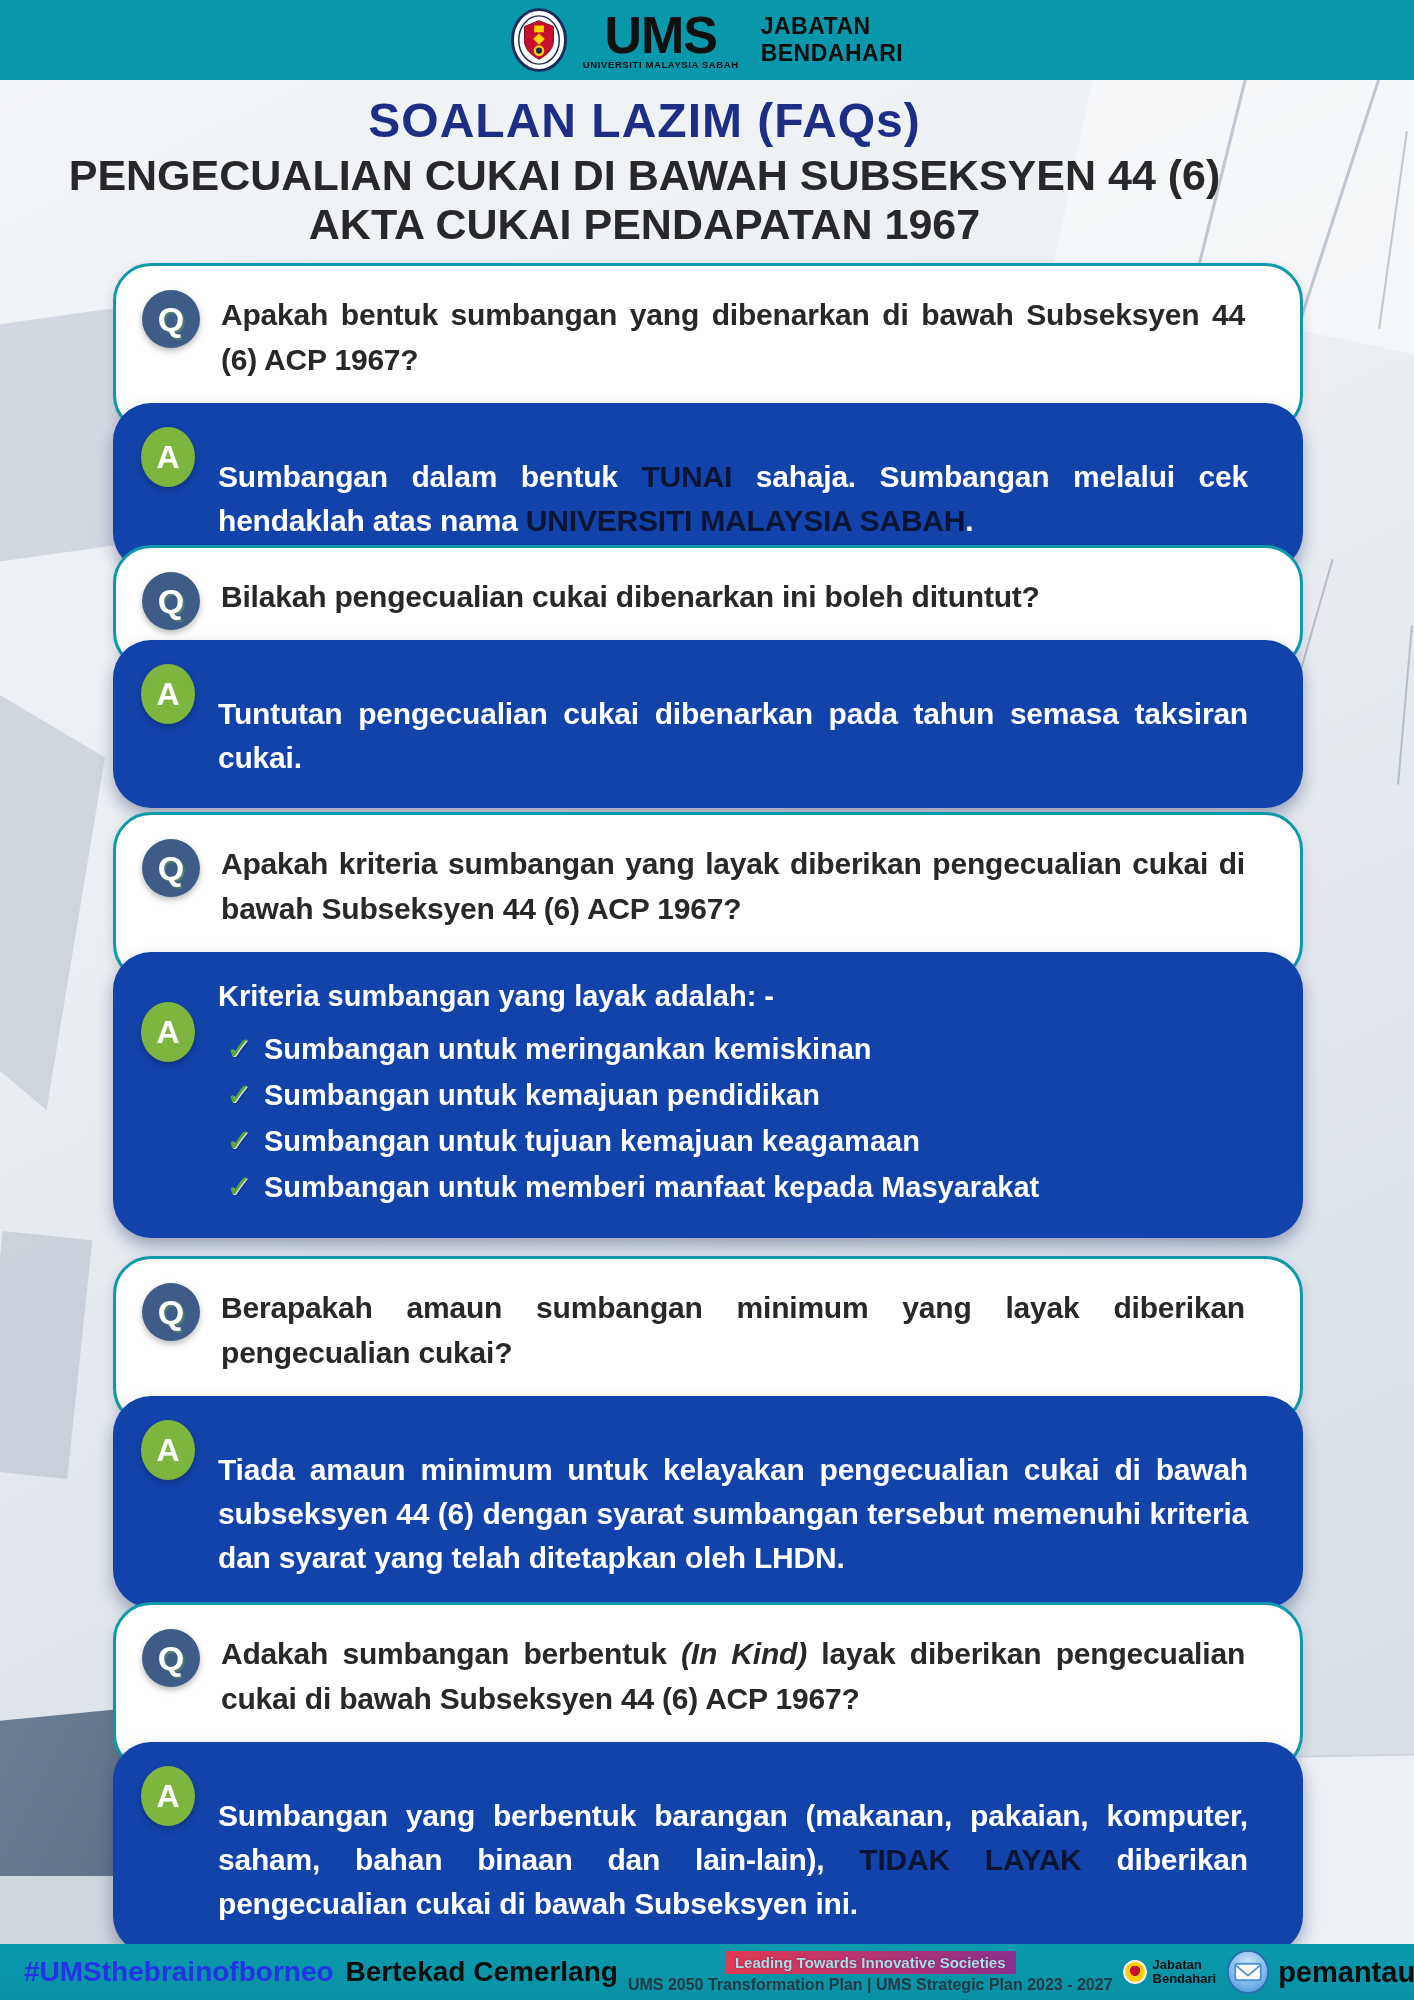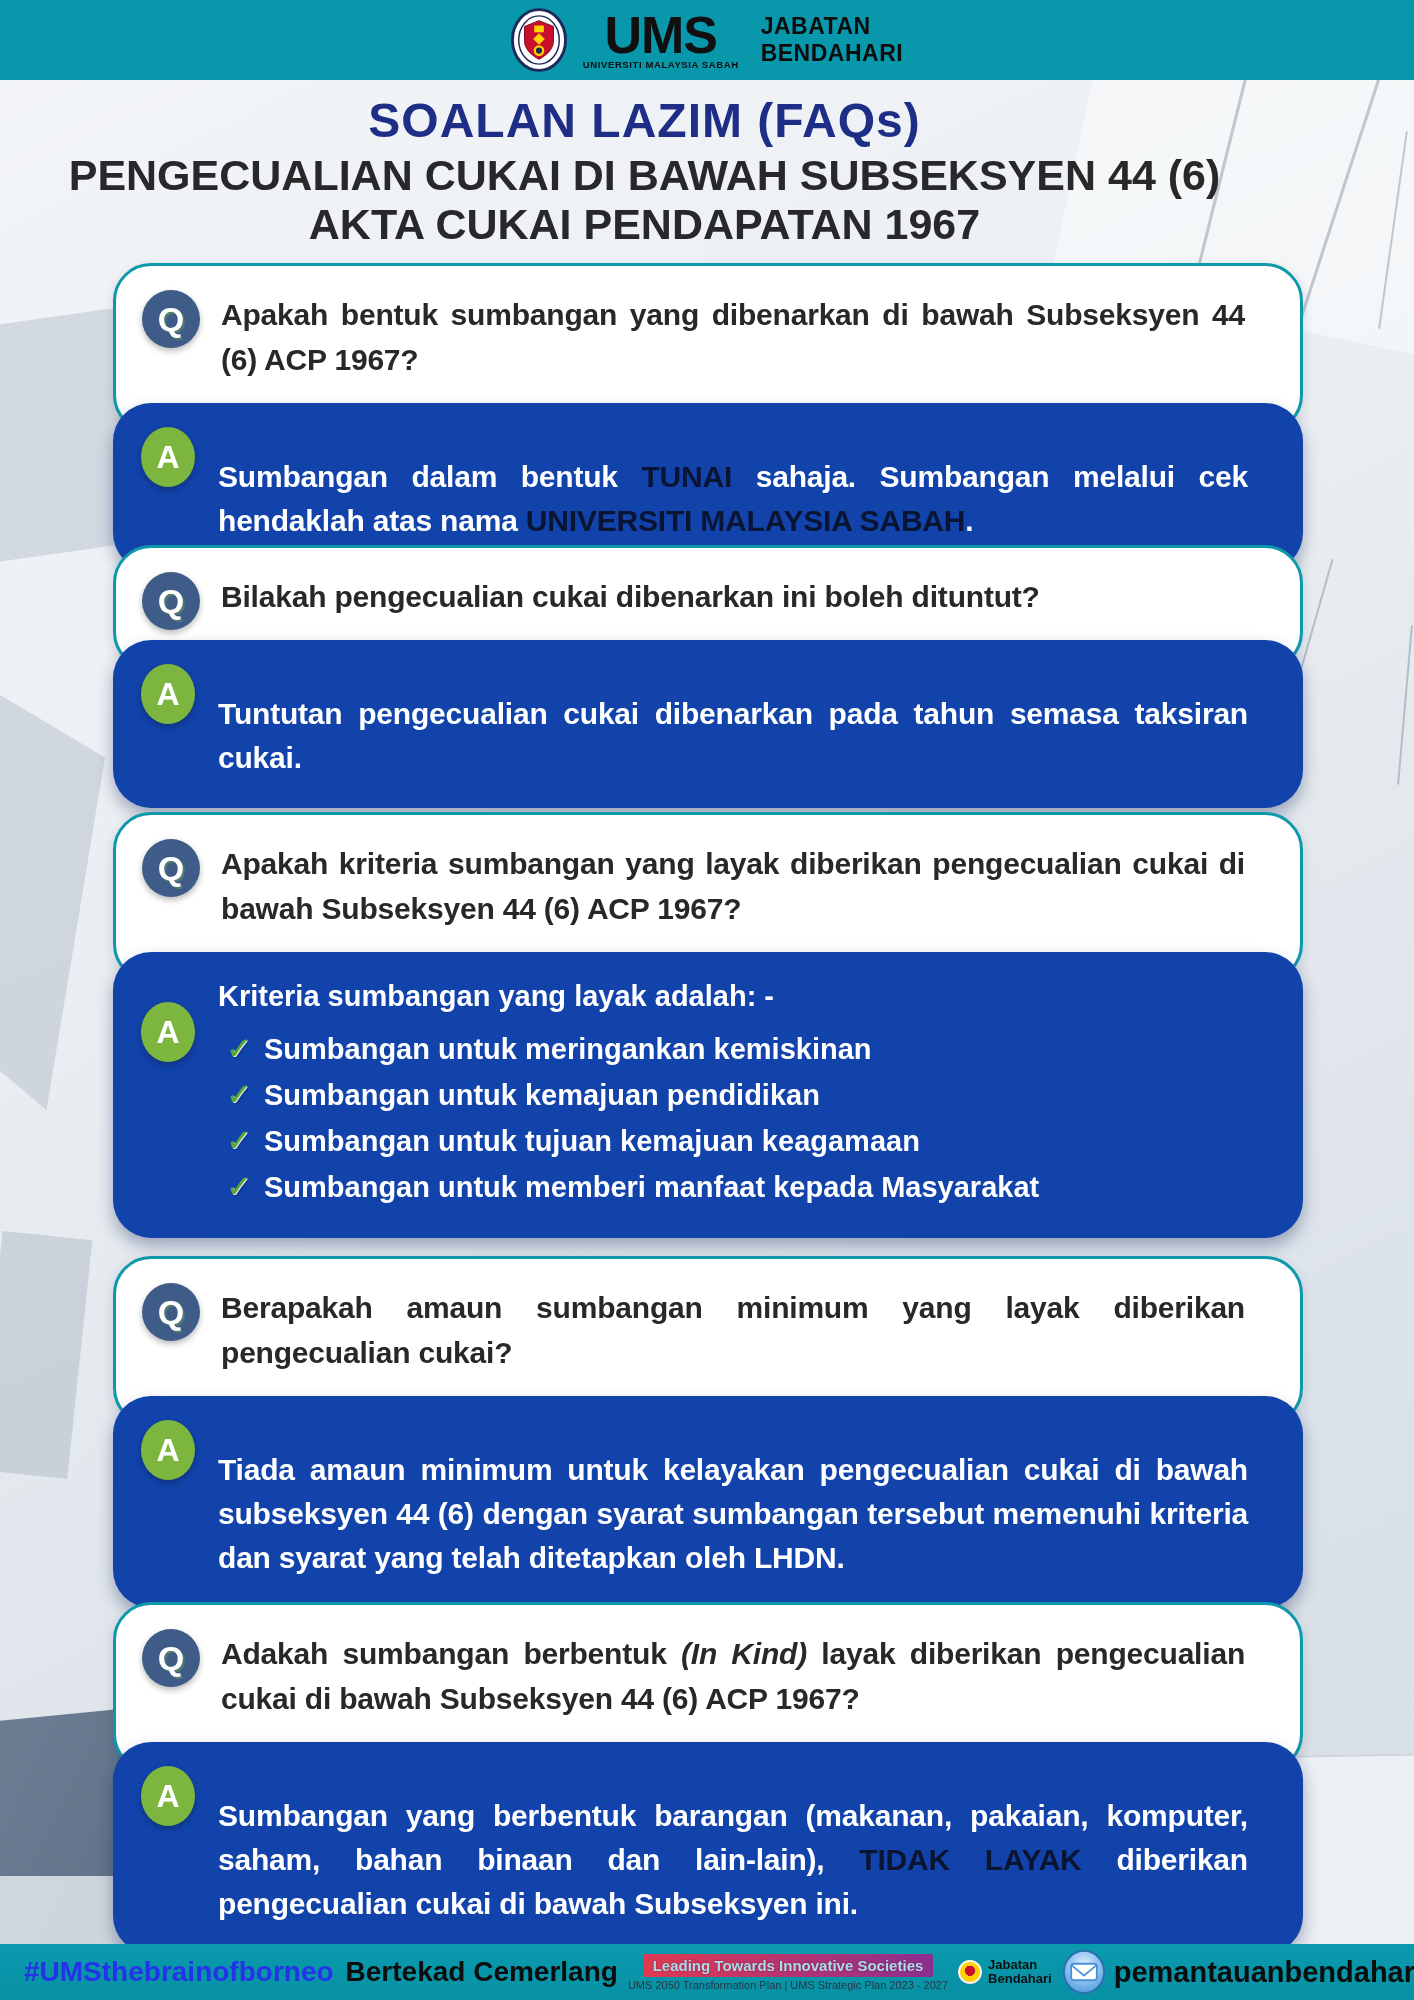--- a/index.html
+++ b/index.html
@@ -76,21 +76,21 @@
   }
   .f-left{display:flex;align-items:center;gap:12px;white-space:nowrap;}
   .f-hashtag{font-size:28px;font-weight:800;color:#2433E8;}
   .f-motto{font-size:28px;font-weight:800;color:#0d0d0d;}
   .f-badgeblock{display:flex;flex-direction:column;align-items:center;line-height:1;}
   .f-badge{
     background:linear-gradient(90deg,#E03A52,#8A2F8F);color:#A9DEE9;
     font-size:15px;font-weight:800;padding:4px 10px;border-radius:2px;
     text-shadow:0 0 2px rgba(90,0,40,.55);white-space:nowrap;
   }
-  .f-badge-sub{font-size:11px;font-weight:400;color:#243A46;margin-top:3px;white-space:nowrap;}
+  .f-badge-sub{font-size:16px;font-weight:700;color:#243A46;margin-top:3px;white-space:nowrap;}
   .f-dept{display:flex;align-items:center;gap:6px;white-space:nowrap;}
   .f-crest{width:24px;height:24px;border-radius:50%;background:radial-gradient(circle at 50% 45%,#c8102e 0 28%,#ffd200 29% 62%,#1b2a5c 63% 100%);box-shadow:0 0 0 2px #f4f4f4 inset;}
   .f-dept-text div{font-size:13px;font-weight:800;color:#101010;line-height:14px;}
   .f-email{display:flex;align-items:center;gap:8px;white-space:nowrap;}
   .f-email-text{font-size:29px;font-weight:800;color:#0d0d0d;}
 </style>
 </head>
 <body>
 
 <div class="page">

